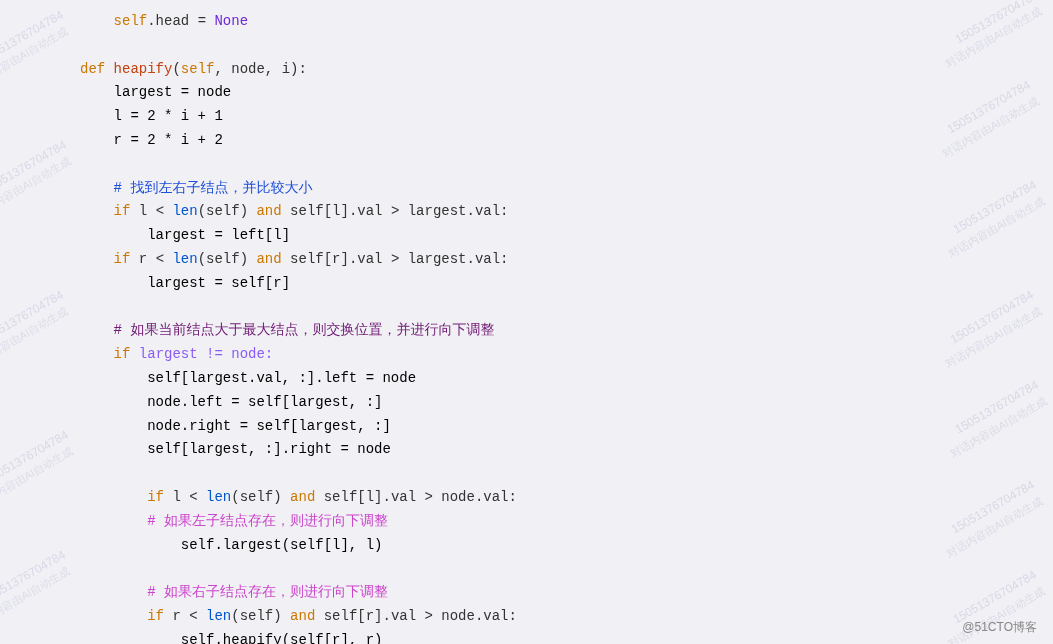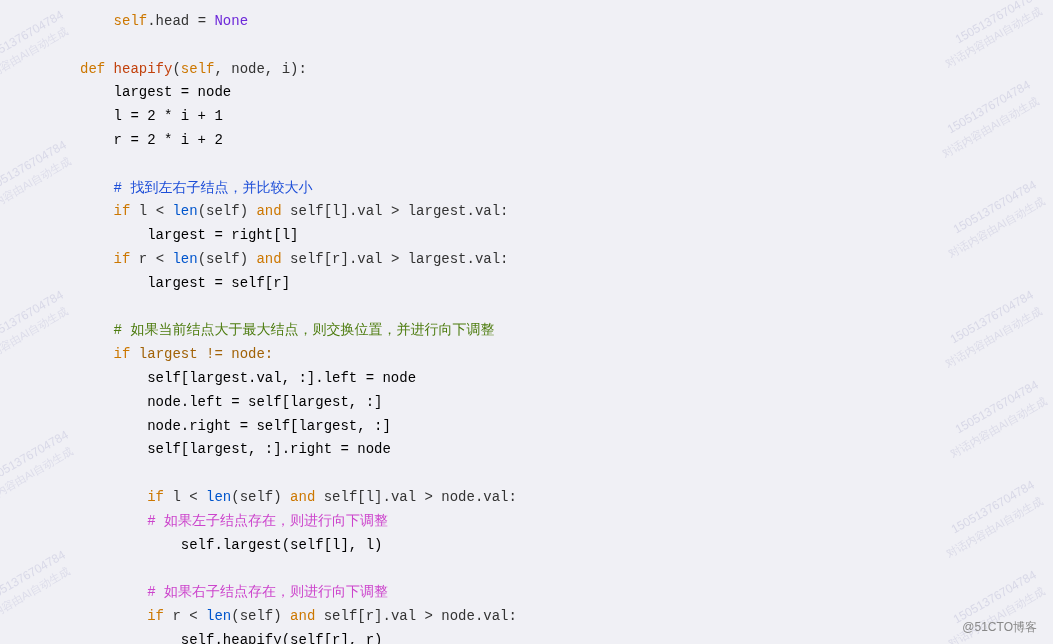--- a/index.html
+++ b/index.html
@@ -69,31 +69,31 @@
     <span class="line">    l = 2 * i + 1</span>
 
     <span class="line">    r = 2 * i + 2</span>
 
     <span class="line">&nbsp;</span>
 
     <span class="line">    <span style="color:#1d4ed8"># 找到左右子结点，并比较大小</span></span>
 
     <span class="line">    <span style="color:#cc7700">if </span><span style="color:#333">l &lt; </span><span style="color:#0055cc">len</span><span style="color:#333">(self) </span><span style="color:#cc7700">and </span><span style="color:#333">self[l].val &gt; largest.val:</span></span>
 
-    <span class="line">        largest = right[l]</span>
+    <span class="line">        largest = left[l]</span>
 
     <span class="line">    <span style="color:#cc7700">if </span><span style="color:#333">r &lt; </span><span style="color:#0055cc">len</span><span style="color:#333">(self) </span><span style="color:#cc7700">and </span><span style="color:#333">self[r].val &gt; largest.val:</span></span>
 
     <span class="line">        largest = self[r]</span>
 
     <span class="line">&nbsp;</span>
 
-    <span class="line">    <span style="color:#4d7c0f"># 如果当前结点大于最大结点，则交换位置，并进行向下调整</span></span>
+    <span class="line">    <span style="color:#701a75"># 如果当前结点大于最大结点，则交换位置，并进行向下调整</span></span>
 
-    <span class="line">    <span style="color:#cc7700">if </span><span style="color:#a16207">largest != node:</span></span>
+    <span class="line">    <span style="color:#cc7700">if </span><span style="color:#8b5cf6">largest != node:</span></span>
 
     <span class="line">        self[largest.val, :].left = node</span>
 
     <span class="line">        node.left = self[largest, :]</span>
 
     <span class="line">        node.right = self[largest, :]</span>
 
     <span class="line">        self[largest, :].right = node</span>
 
     <span class="line">&nbsp;</span>

